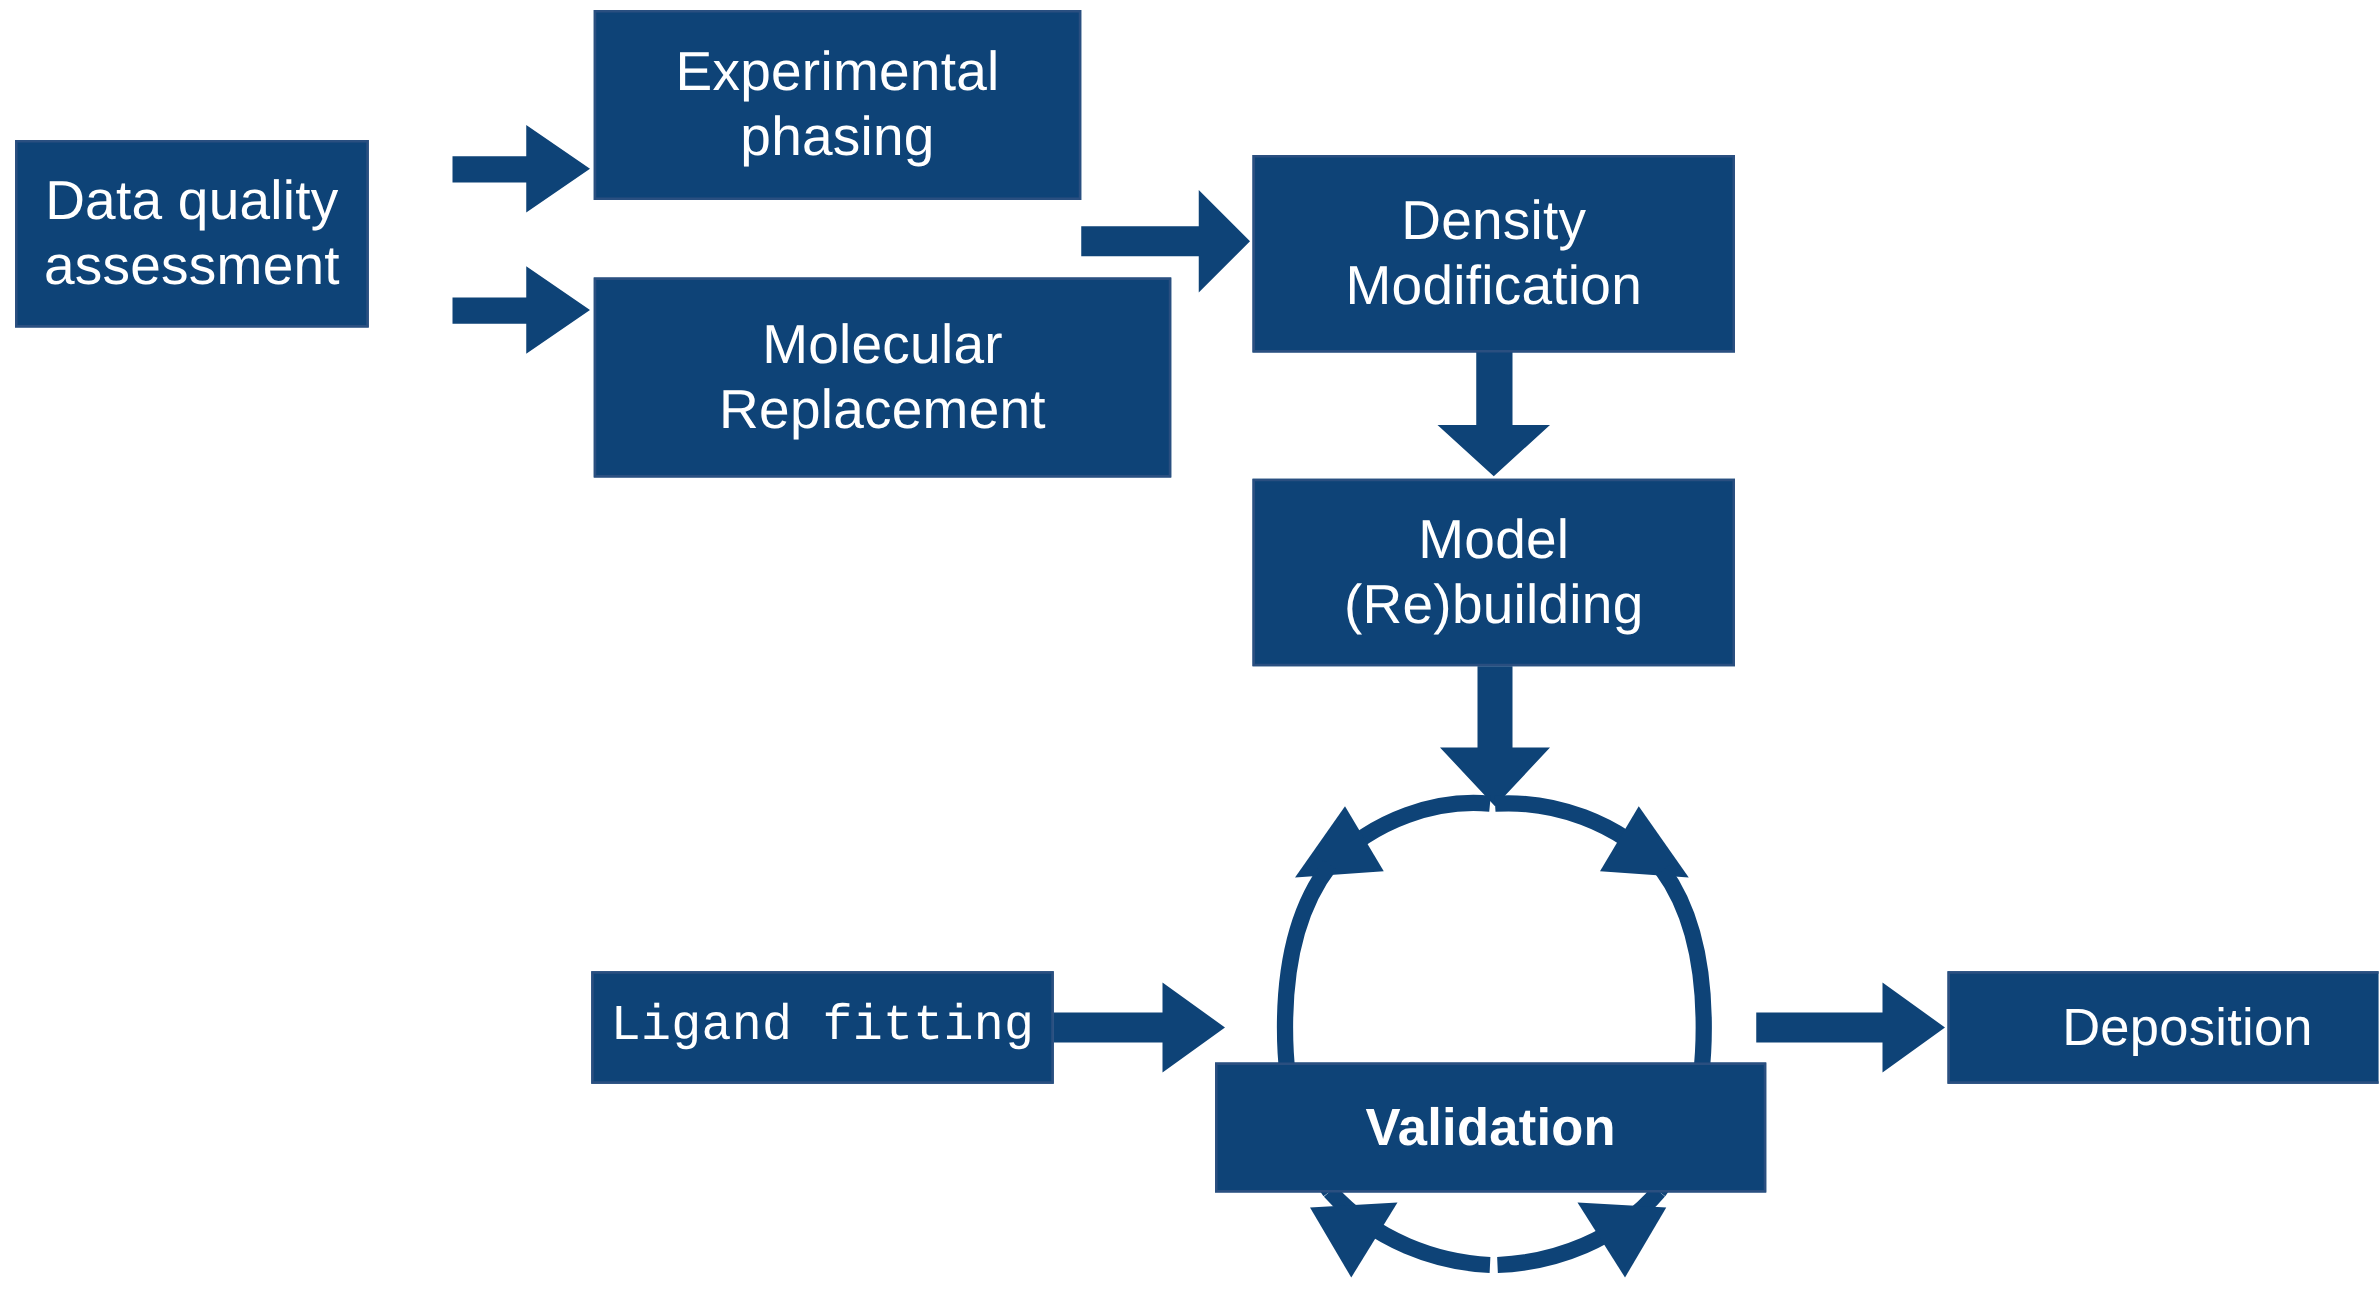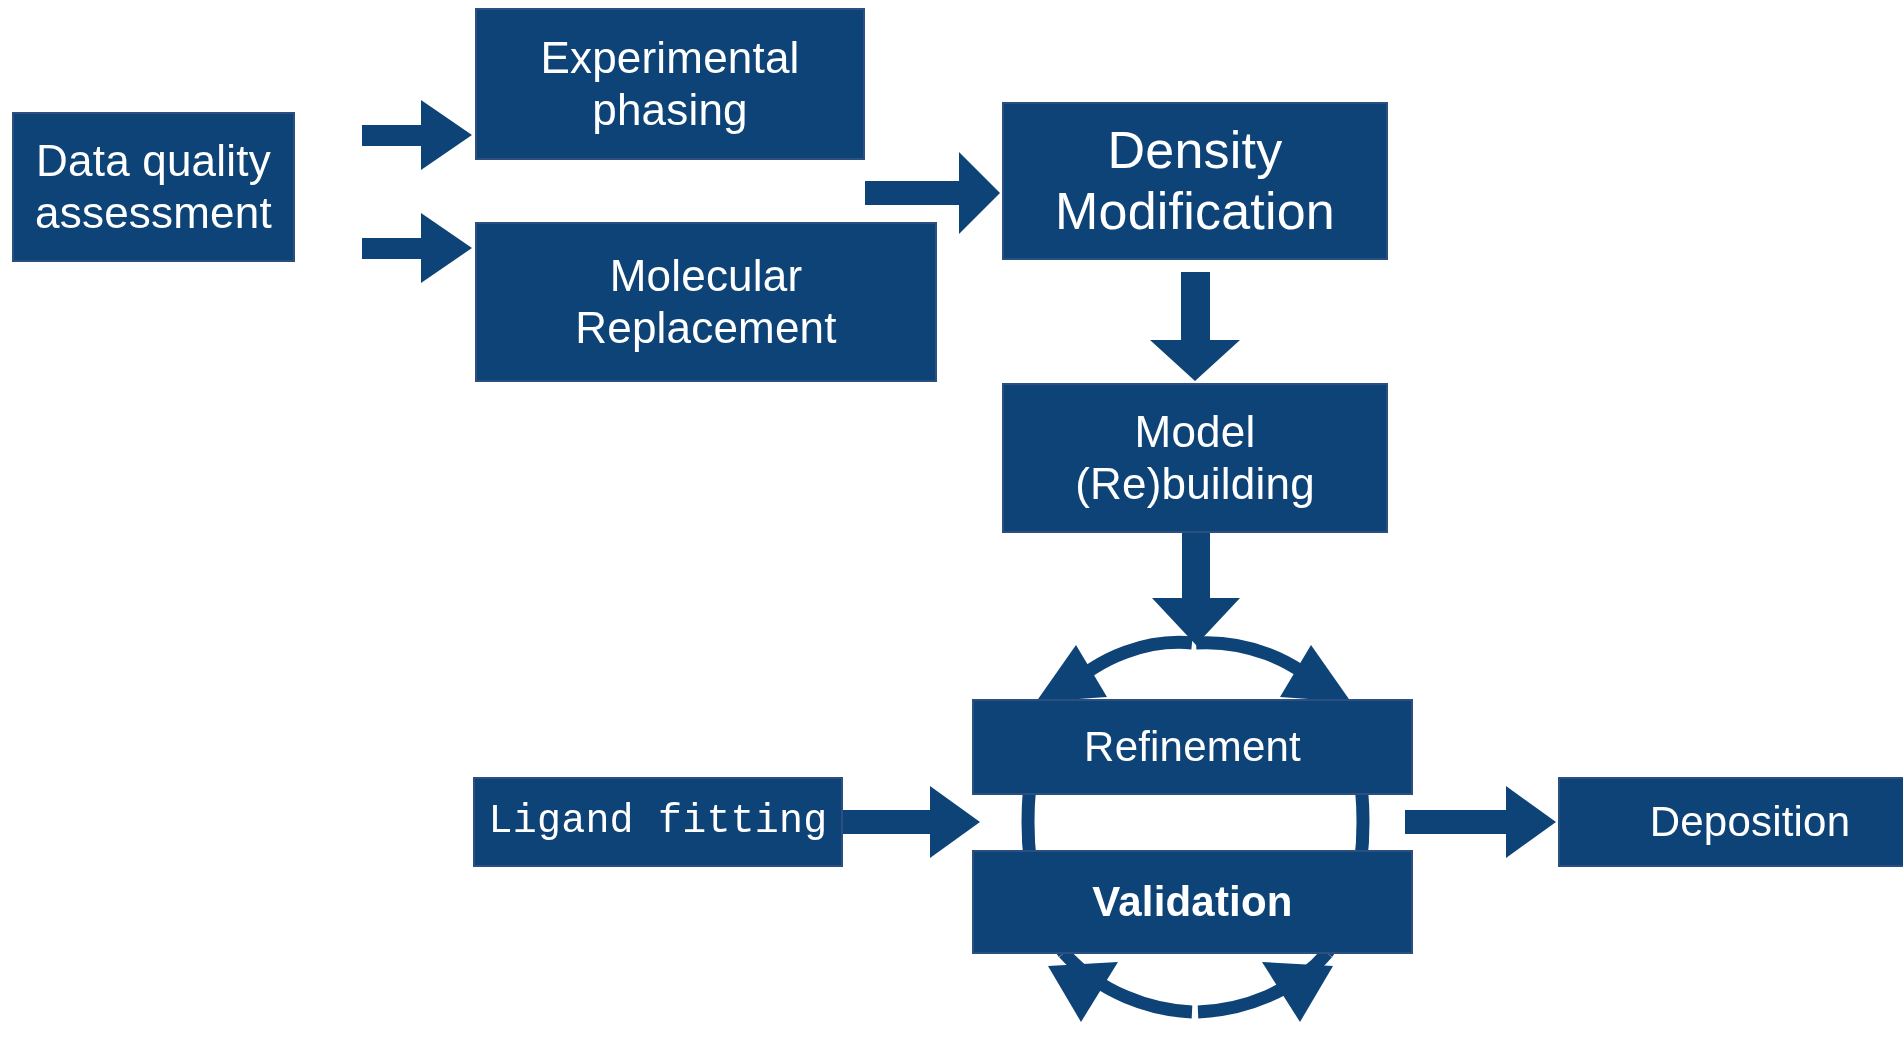--- a/index.html
+++ b/index.html
@@ -35,21 +35,21 @@
   .node .label {
     display: block;
     width: 100%;
     padding: 0 6px;
     box-sizing: border-box;
   }
   
   #node-data-quality      { left: 12px;   top: 112px; width: 283px;  height: 150px; font-size: 44px; }
   #node-experimental      { left: 475px;  top: 8px;   width: 390px;  height: 152px; font-size: 44px; }
   #node-molecular         { left: 475px;  top: 222px; width: 462px;  height: 160px; font-size: 44px; }
-  #node-density           { left: 1002px; top: 102px; width: 386px;  height: 158px; font-size: 52px; }
+  #node-density           { left: 1002px; top: 124px; width: 386px;  height: 158px; font-size: 44px; }
   #node-model             { left: 1002px; top: 383px; width: 386px;  height: 150px; font-size: 44px; }
   #node-refinement        { left: 972px;  top: 699px; width: 441px;  height: 96px;  font-size: 42px; z-index: 5; }
   #node-validation        { left: 972px;  top: 850px; width: 441px;  height: 104px;  font-size: 42px; z-index: 5; font-weight: bold; }
   #node-ligand            { left: 473px;  top: 777px; width: 370px;  height: 90px;  font-size: 40px; font-family: Liberation Mono, monospace; }
   #node-deposition        { left: 1558px; top: 777px; width: 384px;  height: 90px;  font-size: 42px; }
 
   
   .arrow-layer {
     position: absolute;
     left: 0; top: 0;
@@ -151,23 +151,20 @@
   <div class="node" id="node-density">
     <span class="label">Density
 Modification</span>
   </div>
 
   <div class="node" id="node-model">
     <span class="label">Model
 (Re)building</span>
   </div>
 
-  <div class="node" id="node-refinement">
-    <span class="label">Refinement</span>
-  </div>
 
   <div class="node" id="node-validation">
     <span class="label">Validation</span>
   </div>
 
   <div class="node" id="node-ligand">
     <span class="label">Ligand fitting</span>
   </div>
 
   <div class="node" id="node-deposition">

